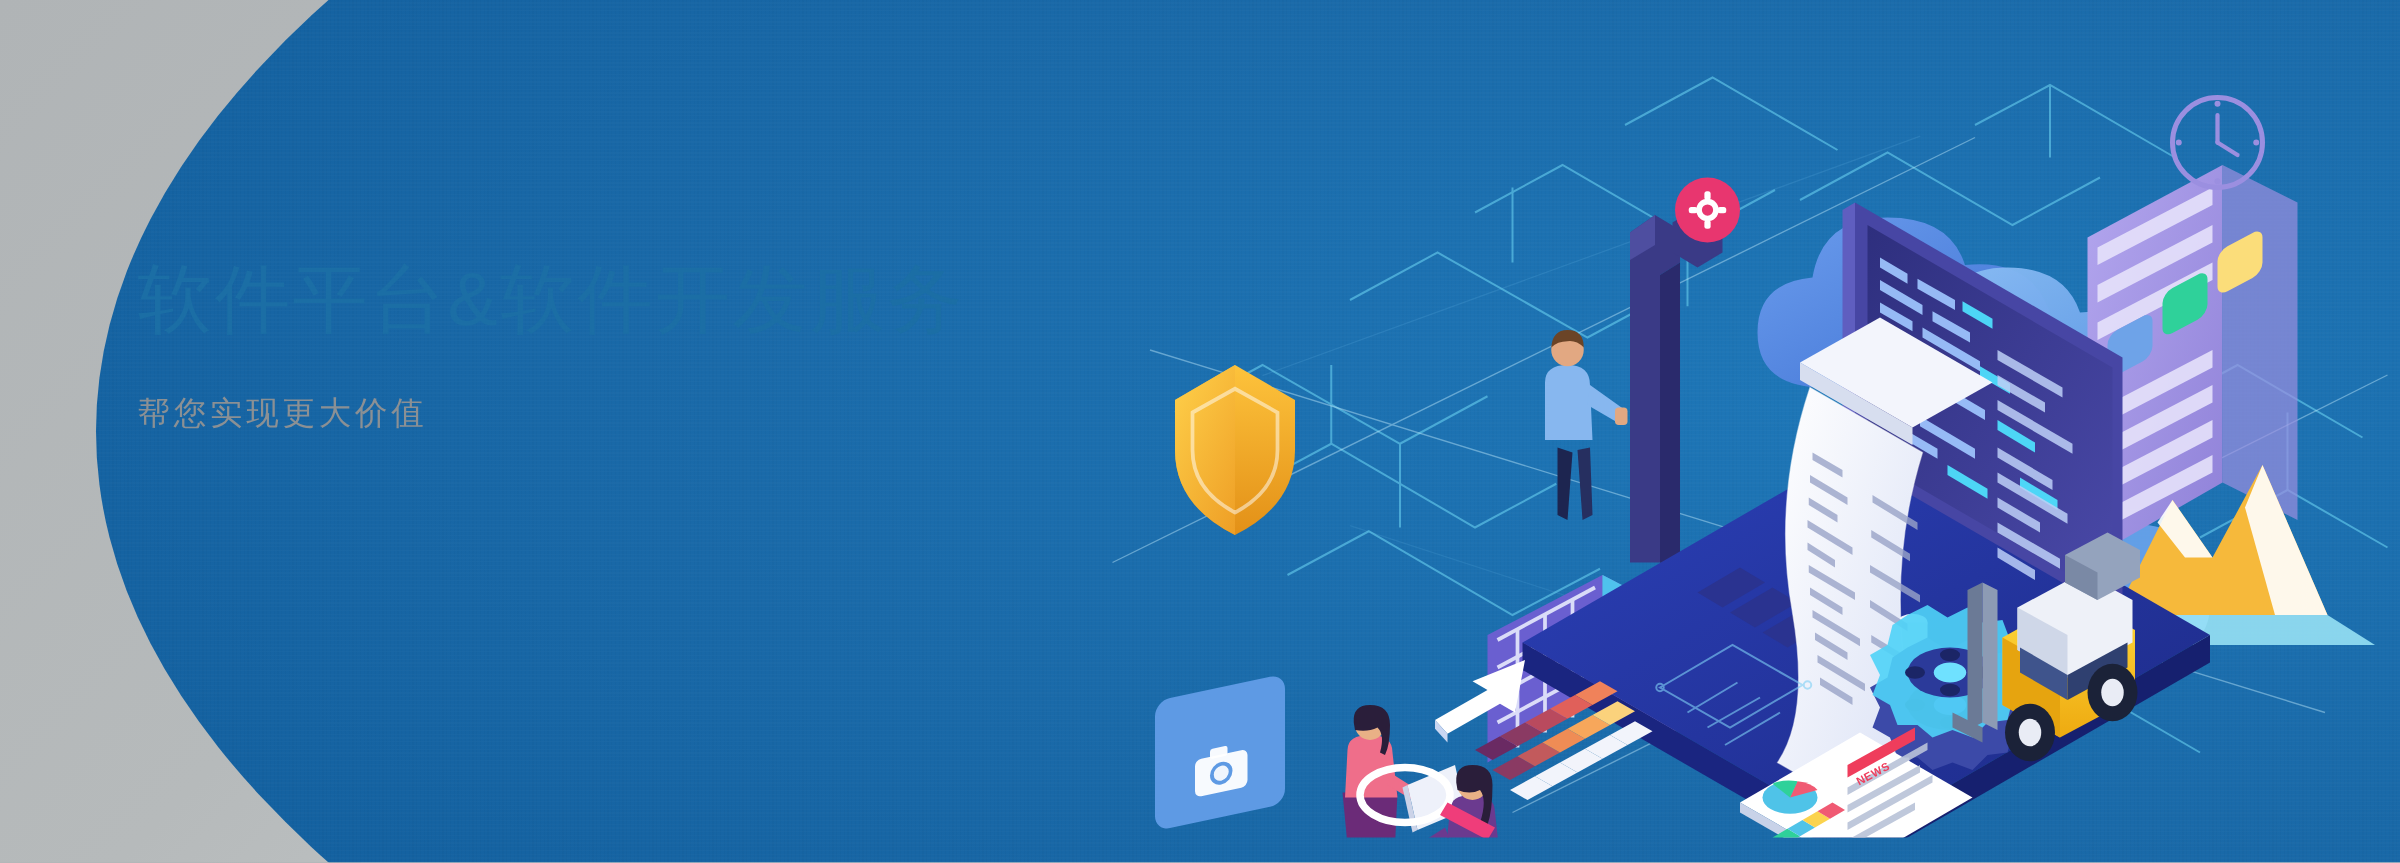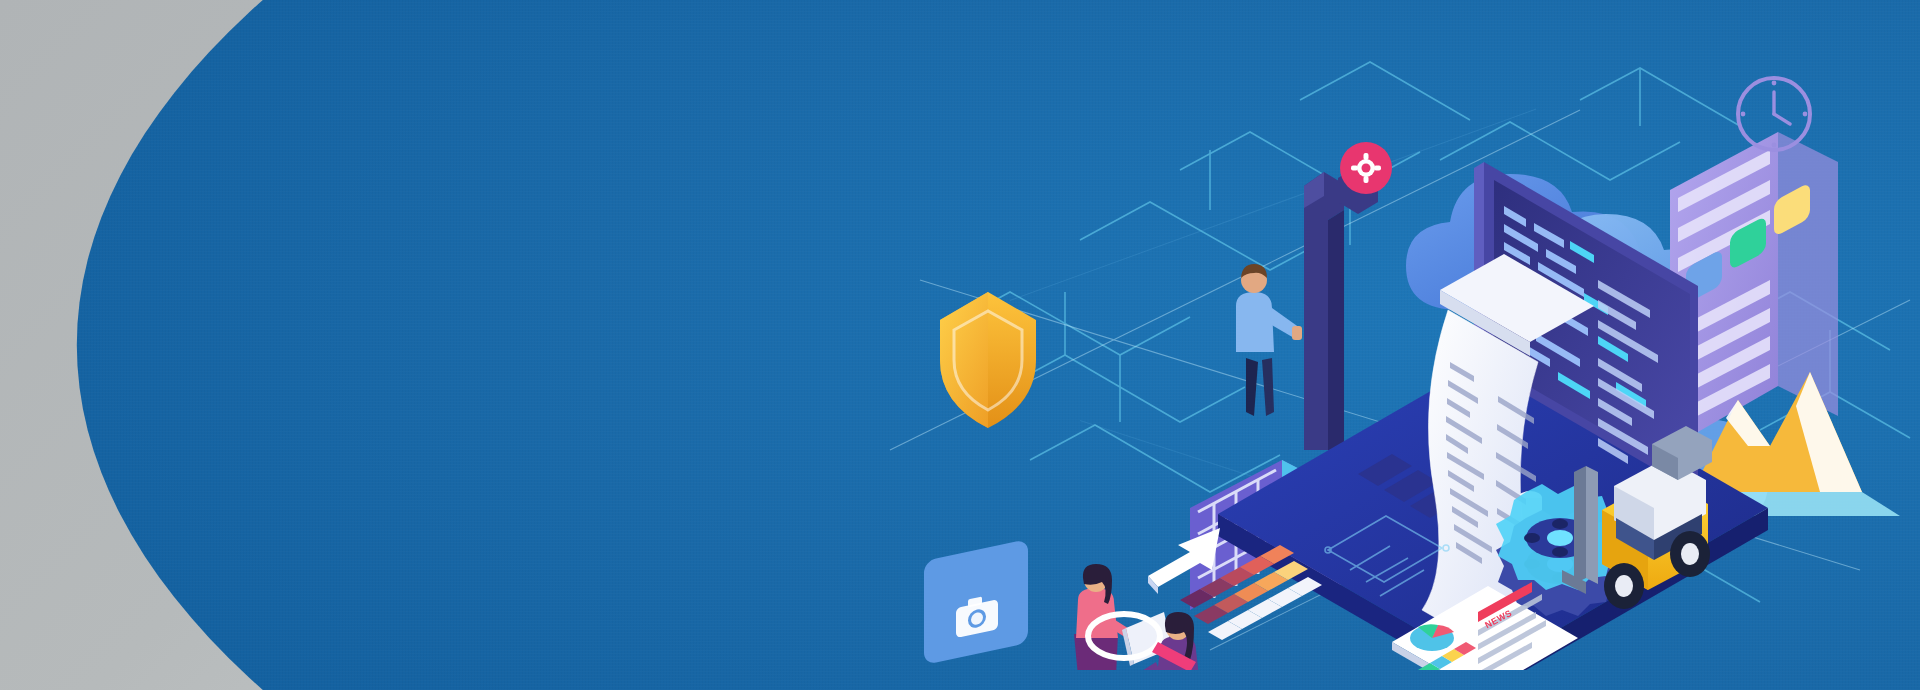--- a/index.html
+++ b/index.html
@@ -65,20 +65,24 @@
 
   <div class="bg-gray"></div>
   <div class="bg-blue-band2"></div>
   <div class="bg-blue-band"></div>
   <div class="bg-blue"></div>
   <div class="bg-texture"></div>
 
   <div class="hairline" style="left:1010px;top:300px;width:560px;transform:rotate(-20deg);opacity:.35;"></div>
   <div class="hairline" style="left:1080px;top:420px;width:420px;transform:rotate(18deg);opacity:.3;"></div>
 
+  <div class="copy">
+    <h1 class="headline">软件平台&amp;软件开发服务</h1>
+    <p class="subline">帮您实现更大价值</p>
+  </div>
 
   <div class="illo">
 
     <svg class="circuit" viewBox="0 0 1040 640">
       <g fill="none" stroke="#6fd8f5" stroke-width="1.6" opacity=".55">
         <path d="M120 360 L185 325 L300 392 L365 357"></path>
         <path d="M60 300 L130 262 L240 325 L310 287"></path>
         <path d="M150 430 L215 395 L330 462 L400 425"></path>
         <path d="M200 210 L270 172 L390 240 L455 205"></path>
         <path d="M300 140 L370 102 L470 160 L540 122"></path>

